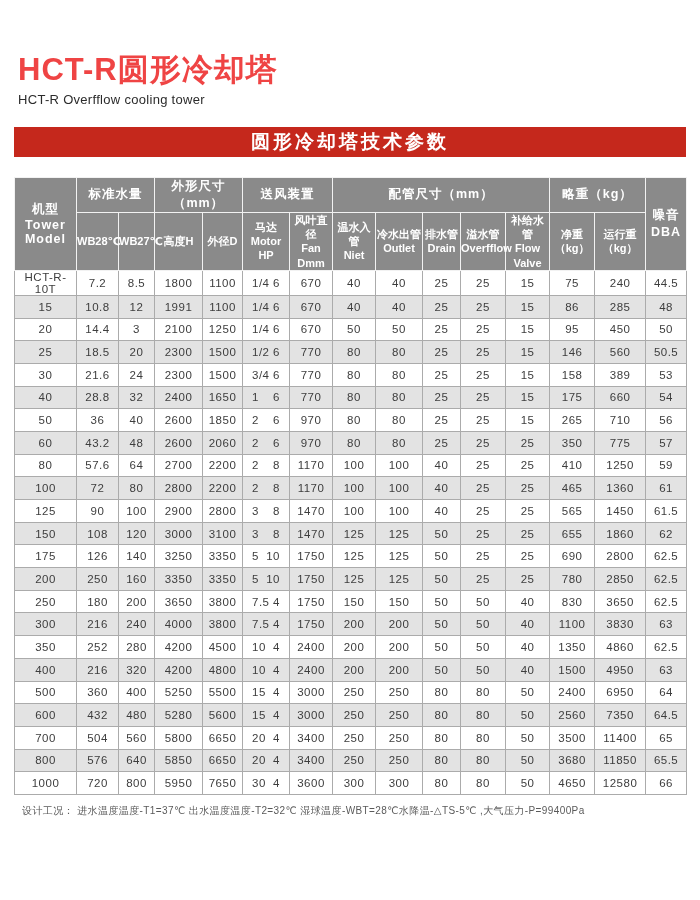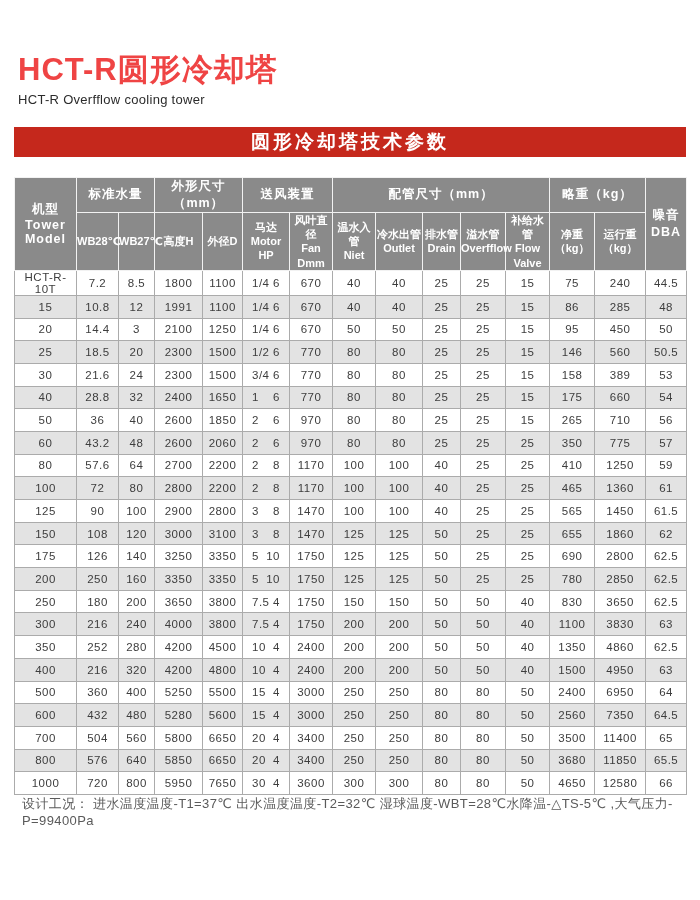--- a/index.html
+++ b/index.html
@@ -22,21 +22,21 @@
   tr.group-row th { height: 22px; font-size: 12.5px; letter-spacing: 1px; }
   tr.sub-row th { height: 47px; font-size: 11px; line-height: 1.3; letter-spacing: 0; }
   th.span2 { font-size: 12px; line-height: 1.35; }
 
   tbody td { border: 1px solid #ababab; text-align: center; vertical-align: middle;
              font-size: 11.5px; color: #3d3d3d; height: 22.7px; background: #ffffff;
              letter-spacing: 0.5px; }
   tbody tr:nth-child(even) td { background: #e3e3e3; }
   td .motor-wrap { display: flex; justify-content: space-between; padding: 0 9px; }
 
-  .footnote { margin-top: 0; padding-left: 8px; font-size: 13px; color: #5a5a5a;
+  .footnote { margin-top: 9px; padding-left: 8px; font-size: 10px; color: #5a5a5a;
               letter-spacing: 0.4px; }
 </style>
 </head>
 <body>
 
 <div class="page">
 
   <div class="title-block">
     <div class="page-title">HCT-R圆形冷却塔</div>
     <div class="page-subtitle">HCT-R Overfflow cooling tower</div>

